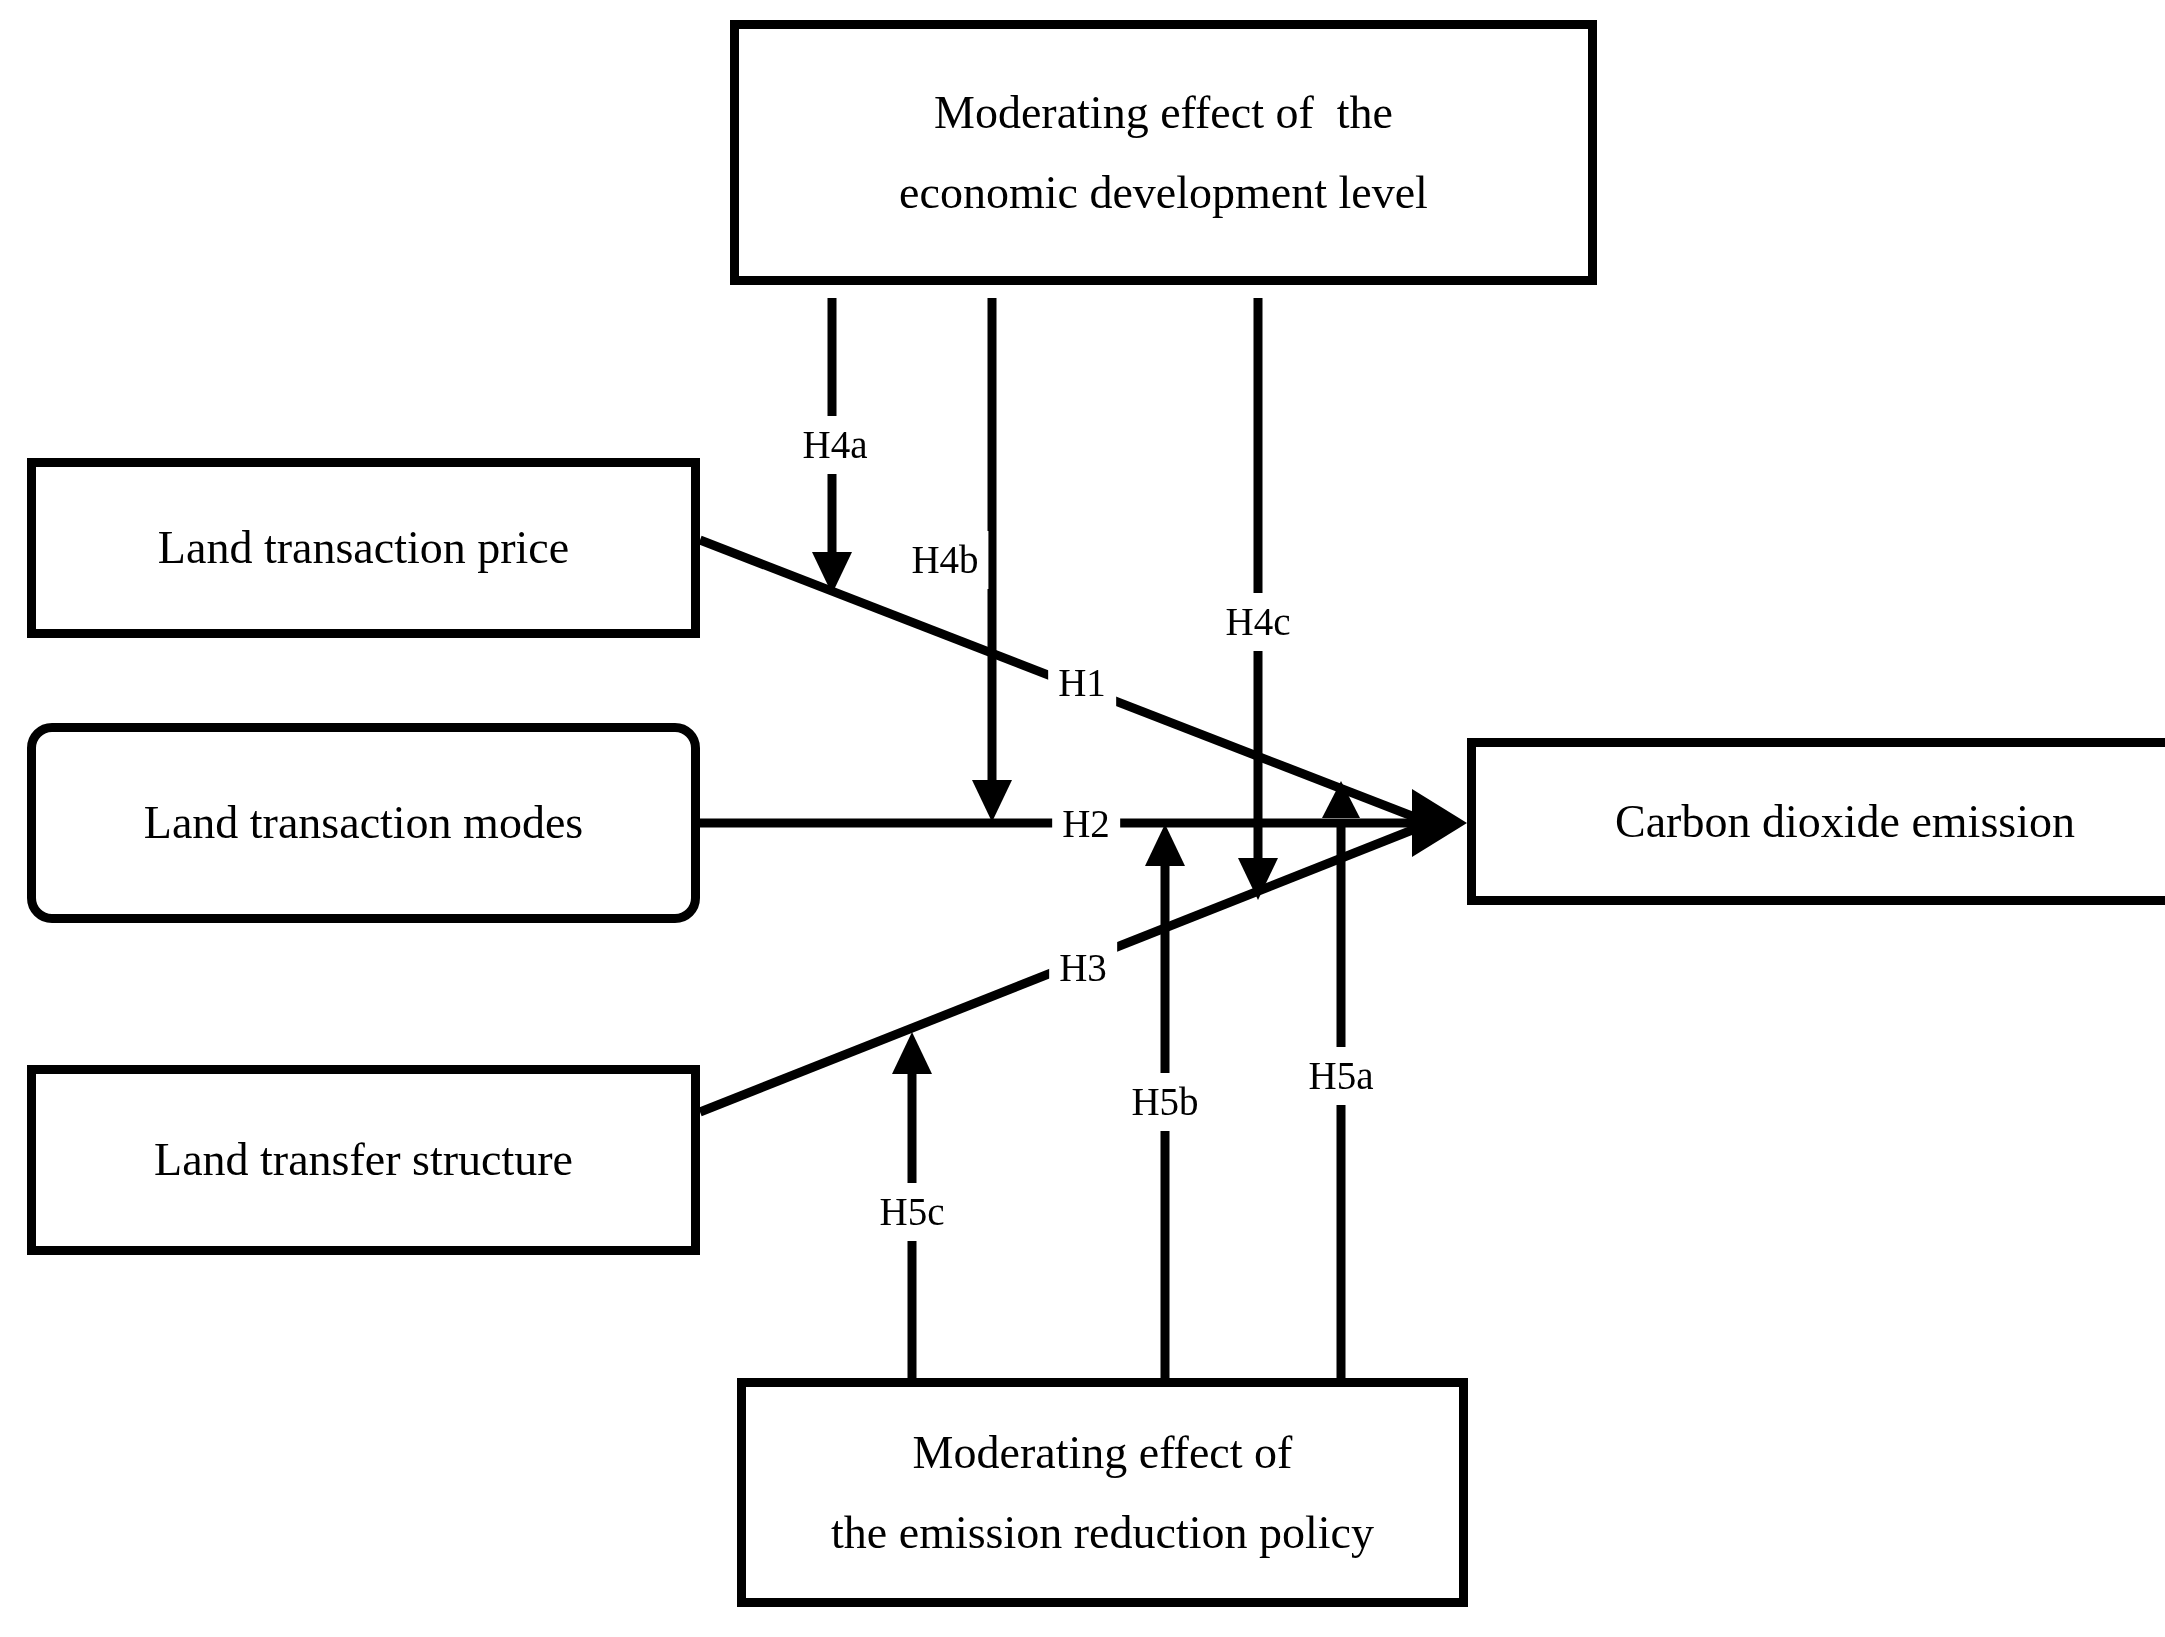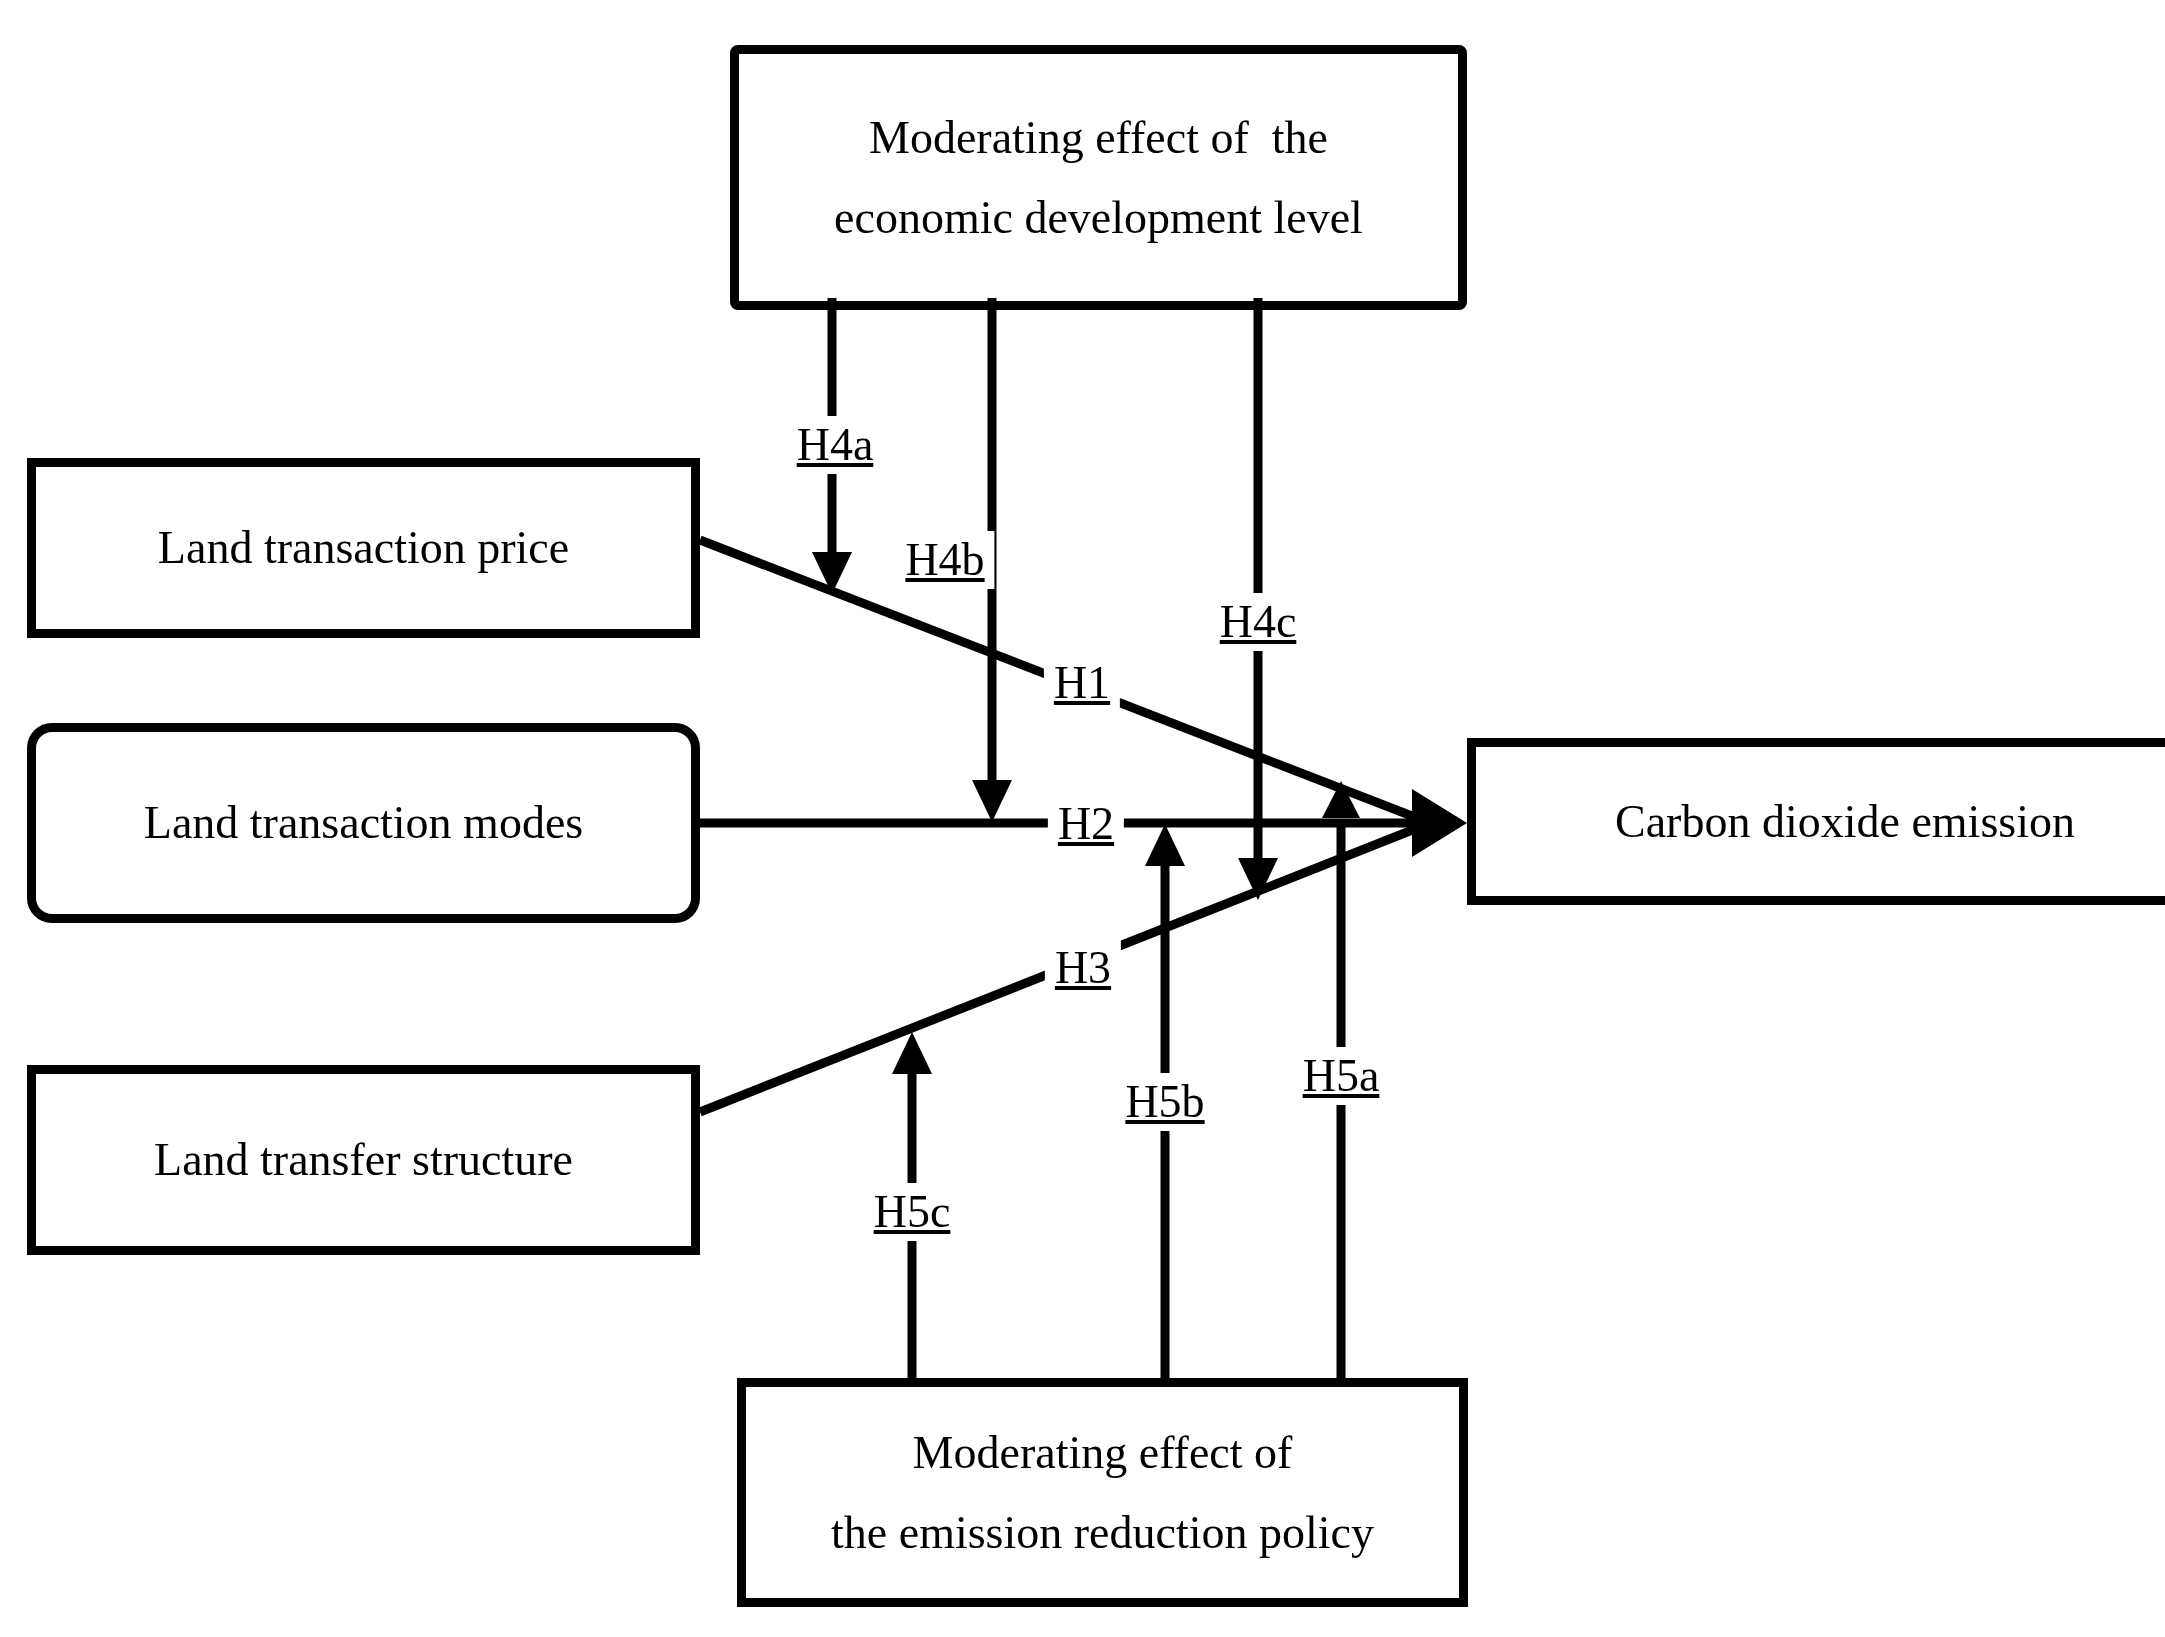--- a/index.html
+++ b/index.html
@@ -35,26 +35,25 @@
   }
   .node .node-text {
     font-size: 46px;
     line-height: 80px;
     white-space: pre-wrap;
   }
   .hyp-label {
     position: absolute;
     transform: translate(-50%, -50%);
     background: #ffffff;
-    font-size: 46px;
+    font-size: 39px;
     line-height: 46px;
     padding: 6px 10px;
     z-index: 3;
     white-space: nowrap;
-    text-decoration: underline;
   }
 </style>
 </head>
 <body>
 
 <div class="diagram">
 
   <svg class="arrow-layer" viewBox="0 0 2165 1637" xmlns="http://www.w3.org/2000/svg">
     <g stroke="#000000" stroke-width="9" fill="#000000">
 
@@ -79,21 +78,21 @@
       <polygon points="1341,781 1322,818 1360,818" stroke="none"></polygon>
 
       <line x1="1165" y1="1378" x2="1165" y2="866"></line>
       <polygon points="1165,824 1145,866 1185,866" stroke="none"></polygon>
 
       <line x1="912" y1="1378" x2="912" y2="1074"></line>
       <polygon points="912,1032 892,1074 932,1074" stroke="none"></polygon>
     </g>
   </svg>
 
-  <div class="node" style="left:730px; top:45px; width:737px; height:265px;border-radius:8px;">
+  <div class="node" style="left:730px; top:20px; width:867px; height:265px;">
     <span class="node-text">Moderating effect of  the
 economic development level</span>
   </div>
 
   <div class="node" style="left:27px; top:458px; width:673px; height:180px;">
     <span class="node-text">Land transaction price</span>
   </div>
 
   <div class="node" style="left:27px; top:723px; width:673px; height:200px;border-radius:25px;">
     <span class="node-text">Land transaction modes</span>

